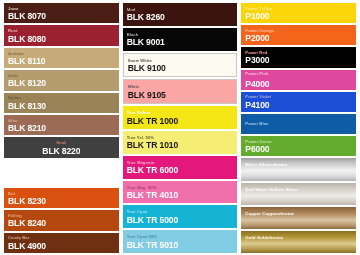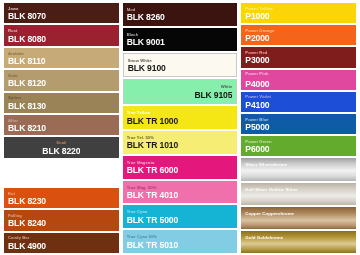--- a/index.html
+++ b/index.html
@@ -121,21 +121,21 @@
         <div class="swatch-code" style="color: rgb(255, 255, 255);">BLK 8260</div>
       </div>
       <div class="swatch" style="background-color: rgb(6, 6, 6);">
         <div class="swatch-name" style="color: rgb(176, 176, 176);">Black</div>
         <div class="swatch-code" style="color: rgb(255, 255, 255);">BLK 9001</div>
       </div>
       <div class="swatch bordered" style="background-color: rgb(251, 249, 240);">
         <div class="swatch-name" style="color: rgb(90, 90, 82);">Snow White</div>
         <div class="swatch-code" style="color: rgb(22, 22, 22);">BLK 9100</div>
       </div>
-      <div class="swatch bordered" style="background-color: #86efac; text-align: right;">
+      <div class="swatch bordered" style="background-color: #fca5a5;">
         <div class="swatch-name" style="color: rgb(90, 90, 90);">White</div>
         <div class="swatch-code" style="color: rgb(22, 22, 22);">BLK 9105</div>
       </div>
       <div class="swatch" style="background-color: rgb(245, 230, 22);">
         <div class="swatch-name" style="color: rgb(255, 255, 255);">True Yellow</div>
         <div class="swatch-code" style="color: rgb(26, 26, 26);">BLK TR 1000</div>
       </div>
       <div class="swatch" style="background-color: rgb(246, 237, 116);">
         <div class="swatch-name" style="color: rgb(107, 103, 48);">True Yel. 50%</div>
         <div class="swatch-code" style="color: rgb(26, 26, 26);">BLK TR 1010</div>
@@ -159,35 +159,34 @@
     </div>
   <div class="column">
       <div class="swatch" style="background-color: rgb(252, 213, 9);">
         <div class="swatch-name" style="color: rgb(253, 235, 140);">Power Yellow</div>
         <div class="swatch-code" style="color: rgb(255, 255, 255);">P1000</div>
       </div>
       <div class="swatch" style="background-color: rgb(244, 100, 26);">
         <div class="swatch-name" style="color: rgb(251, 193, 160);">Power Orange</div>
         <div class="swatch-code" style="color: rgb(255, 255, 255);">P2000</div>
       </div>
-      <div class="swatch" style="background-color: #7f1d1d;">
+      <div class="swatch" style="background-color: #000000;">
         <div class="swatch-name" style="color: rgb(245, 163, 160);">Power Red</div>
         <div class="swatch-code" style="color: rgb(255, 255, 255);">P3000</div>
       </div>
       <div class="swatch" style="background-color: rgb(224, 72, 159); justify-content: space-between;">
         <div class="swatch-name" style="color: rgb(247, 185, 220);">Power Pink</div>
         <div class="swatch-code" style="color: rgb(255, 255, 255);">P4000</div>
       </div>
       <div class="swatch" style="background-color: #1d4ed8;">
         <div class="swatch-name" style="color: rgb(169, 173, 207);">Power Violet</div>
         <div class="swatch-code" style="color: rgb(255, 255, 255);">P4100</div>
       </div>
       <div class="swatch" style="background-color: rgb(14, 91, 166);">
         <div class="swatch-name" style="color: rgb(164, 198, 228);">Power Blue</div>
-        <div class="swatch-code" style="color: rgb(255, 255, 255);">P5000</div>
       </div>
       <div class="swatch" style="background-color: rgb(99, 171, 44);">
         <div class="swatch-name" style="color: rgb(196, 227, 168);">Power Green</div>
         <div class="swatch-code" style="color: rgb(255, 255, 255);">P6000</div>
       </div>
       <div class="swatch metallic" style="background-image: linear-gradient(rgb(159, 159, 159) 0%, rgb(200, 200, 200) 22%, rgb(242, 242, 242) 55%, rgb(220, 220, 220) 78%, rgb(180, 180, 180) 100%);">
         <div class="swatch-name" style="color: rgb(255, 255, 255);">Silver Silverchrome</div>
       </div>
       <div class="swatch metallic" style="background-image: linear-gradient(rgb(185, 178, 166) 0%, rgb(212, 206, 196) 25%, rgb(236, 235, 231) 58%, rgb(216, 212, 204) 80%, rgb(189, 182, 170) 100%);">
         <div class="swatch-name" style="color: rgb(255, 255, 255);">Dull Silver Outline Silver</div>

